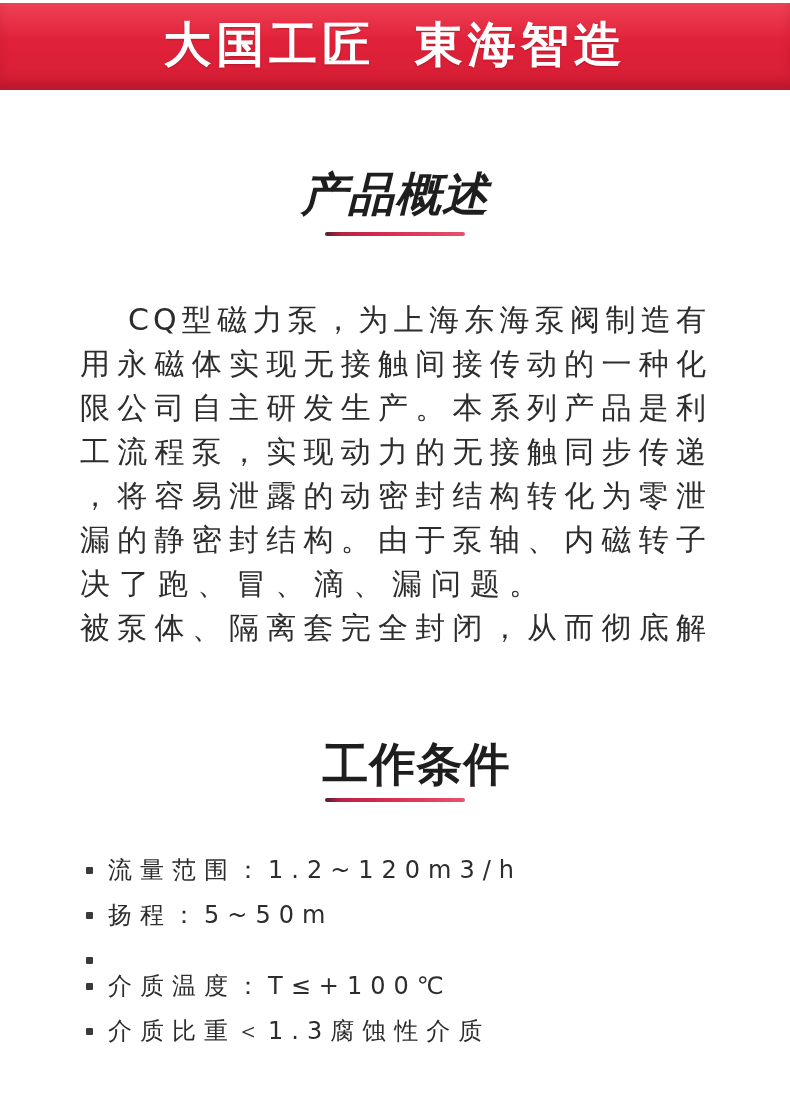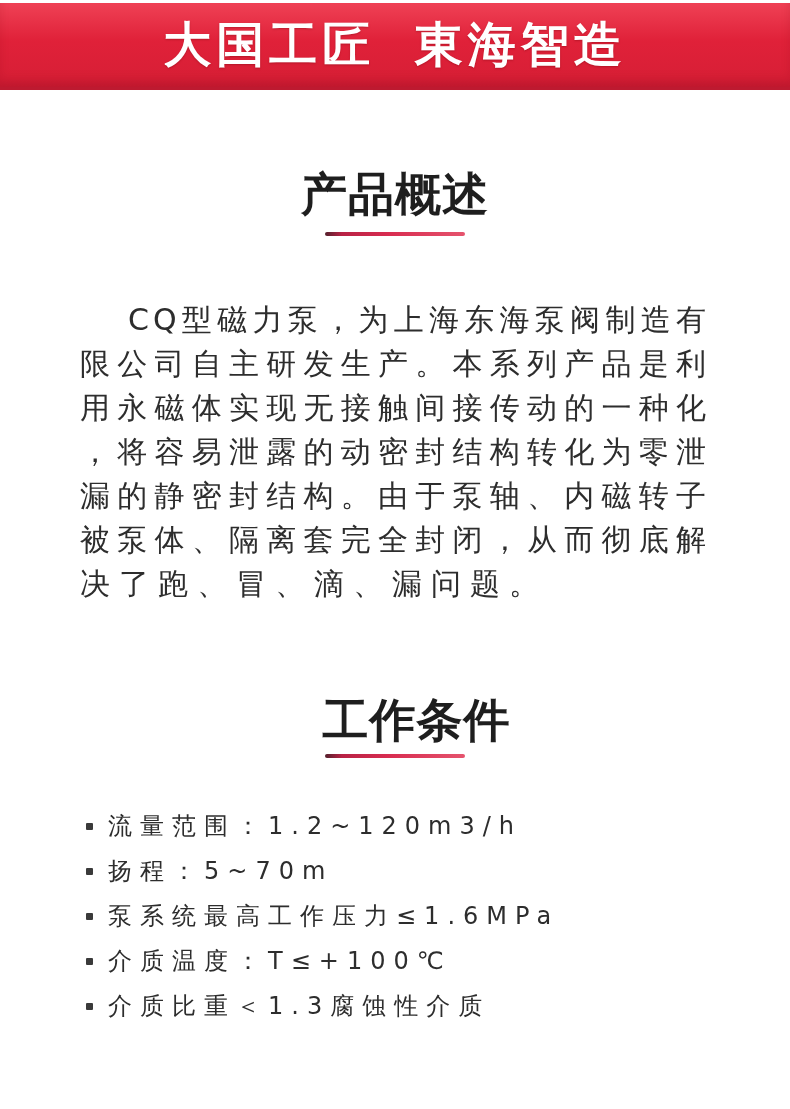--- a/index.html
+++ b/index.html
@@ -33,21 +33,21 @@
 
   
   .section-title {
     text-align:center;
     font-size:46px;
     line-height:48px;
     font-weight:700;
     letter-spacing:1px;
     color:#1e1e1e;
   }
-  .overview .section-title   { margin-top:80px; }
+  .overview .section-title   { margin-top:80px;font-style:italic; }
   .conditions .section-title { margin-top:90px;margin-left:43px; }
 
   .title-underline {
     width:140px; height:4px;
     margin:14px auto 0;
     border-radius:2px;
     background:linear-gradient(90deg, #53202c 0%, #b82245 12%, var(--accent-red,#d82c50) 45%, #e5536d 100%);
   }
   .conditions .title-underline { margin-top:10px; }
 
@@ -87,45 +87,45 @@
 <header class="banner">
   <div class="banner-title">大国工匠 東海智造</div>
 </header>
 
 <section class="section overview">
   <h2 class="section-title">产品概述</h2>
   <div class="title-underline"></div>
 
   <div class="paragraph">
     <div class="para-line first">CQ型磁力泵，为上海东海泵阀制造有</div>
+    <div class="para-line">用永磁体实现无接触间接传动的一种化</div>
     <div class="para-line">限公司自主研发生产。本系列产品是利</div>
-    <div class="para-line">用永磁体实现无接触间接传动的一种化</div>
+    <div class="para-line">工流程泵，实现动力的无接触同步传递</div>
     <div class="para-line">，将容易泄露的动密封结构转化为零泄</div>
     <div class="para-line">漏的静密封结构。由于泵轴、内磁转子</div>
+    <div class="para-line last">决了跑、冒、滴、漏问题。</div>
     <div class="para-line">被泵体、隔离套完全封闭，从而彻底解</div>
-    <div class="para-line last">决了跑、冒、滴、漏问题。</div>
   </div>
 </section>
 
 <section class="section conditions">
   <h2 class="section-title">工作条件</h2>
   <div class="title-underline"></div>
 
   <ul class="conditions-list">
     <li class="condition-item">
       <span class="bullet-dot"></span>
       <span class="item-text">流量范围：1.2~120m3/h</span>
     </li>
     <li class="condition-item">
       <span class="bullet-dot"></span>
-      <span class="item-text">扬程：5~70m</span>
+      <span class="item-text">扬程：5~50m</span>
     </li>
     <li class="condition-item">
       <span class="bullet-dot"></span>
-      <span class="item-text">泵系统最高工作压力≤1.6MPa</span>
     </li>
     <li class="condition-item">
       <span class="bullet-dot"></span>
       <span class="item-text">介质温度：T≤+100℃</span>
     </li>
     <li class="condition-item">
       <span class="bullet-dot"></span>
       <span class="item-text">介质比重＜1.3腐蚀性介质</span>
     </li>
   </ul>

